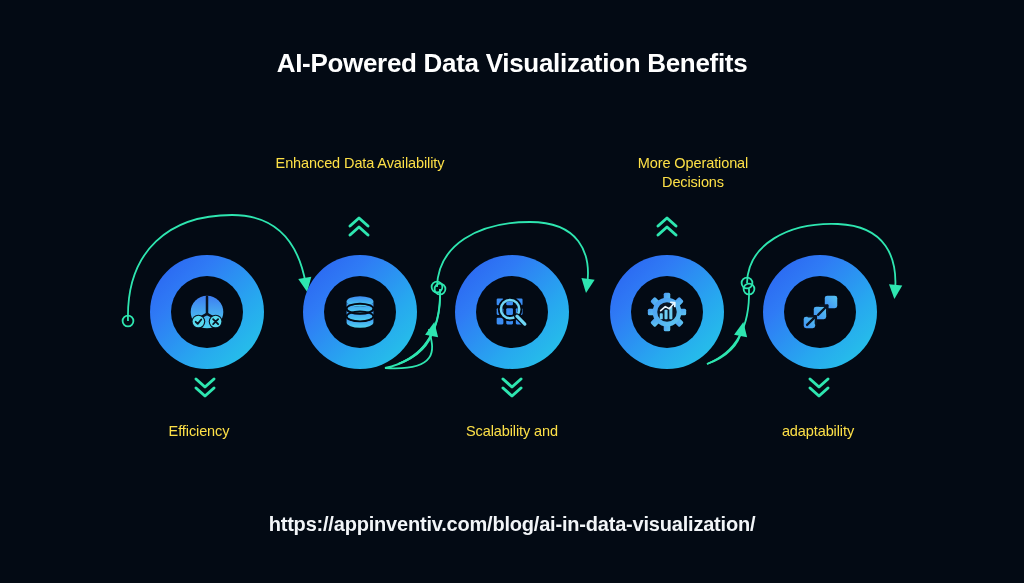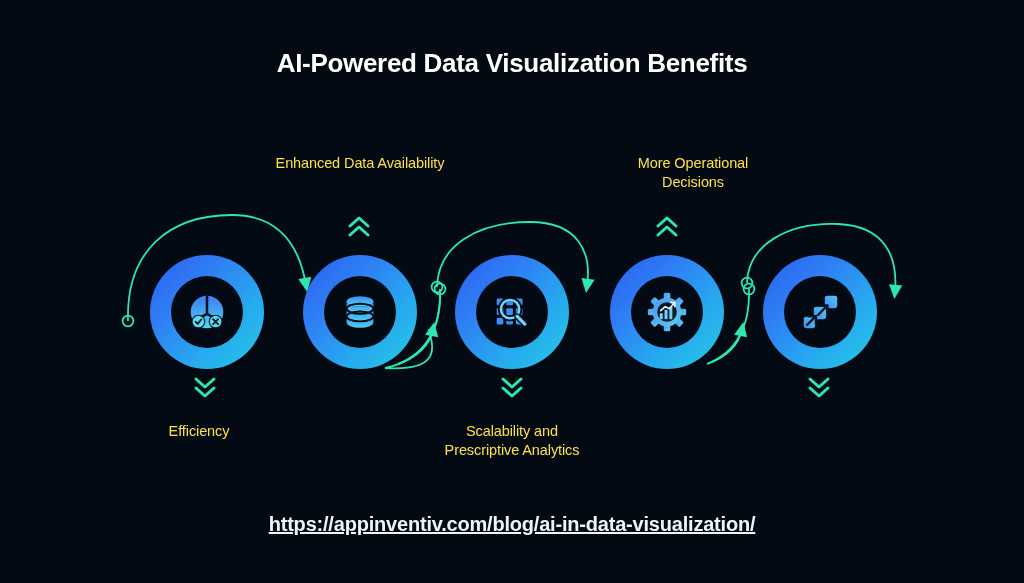--- a/index.html
+++ b/index.html
@@ -41,21 +41,20 @@
   .footer-url {
     position: absolute;
     top: 513px;
     left: 0;
     width: 1024px;
     text-align: center;
     font-size: 20px;
     font-weight: bold;
     color: #f2f5f8;
     letter-spacing: -0.2px;
-    text-decoration: underline;
   }
 
   
   #connectors {
     position: absolute;
     left: 0;
     top: 0;
     width: 1024px;
     height: 583px;
     pointer-events: none;
@@ -250,21 +249,20 @@
 
   <div class="chev" style="left:499px; top:372px;">
     <svg viewBox="0 0 26 30" width="26" height="30">
       <path d="M4 7 L13 15 L22 7" fill="none" stroke="#2ee6b0" stroke-width="3" stroke-linecap="round" stroke-linejoin="round"></path>
       <path d="M4 16 L13 24 L22 16" fill="none" stroke="#2ee6b0" stroke-width="3" stroke-linecap="round" stroke-linejoin="round"></path>
     </svg>
   </div>
 
   <div class="label" style="left:414px; top:422px; width:196px;">
     <span>Scalability and</span>
-    <span>Prescriptive Analytics</span>
   </div>
 
   <div class="node" style="left:610px; top:255px;">
     <div class="ring">
       <div class="ring-hole">
         <svg class="node-icon" viewBox="0 0 48 48">
           <defs>
             <linearGradient id="ig4" x1="0" y1="0" x2="1" y2="1">
               <stop offset="0" stop-color="#4a9af5"></stop>
               <stop offset="1" stop-color="#5fc9f0"></stop>
@@ -329,17 +327,18 @@
   </div>
 
   <div class="chev" style="left:806px; top:372px;">
     <svg viewBox="0 0 26 30" width="26" height="30">
       <path d="M4 7 L13 15 L22 7" fill="none" stroke="#2ee6b0" stroke-width="3" stroke-linecap="round" stroke-linejoin="round"></path>
       <path d="M4 16 L13 24 L22 16" fill="none" stroke="#2ee6b0" stroke-width="3" stroke-linecap="round" stroke-linejoin="round"></path>
     </svg>
   </div>
 
   <div class="label" style="left:731px; top:422px; width:174px;">
+    <span>adaptability</span>
   </div>
 
   <div class="footer-url">https://appinventiv.com/blog/ai-in-data-visualization/</div>
 
 </div>
 
 </body></html>

